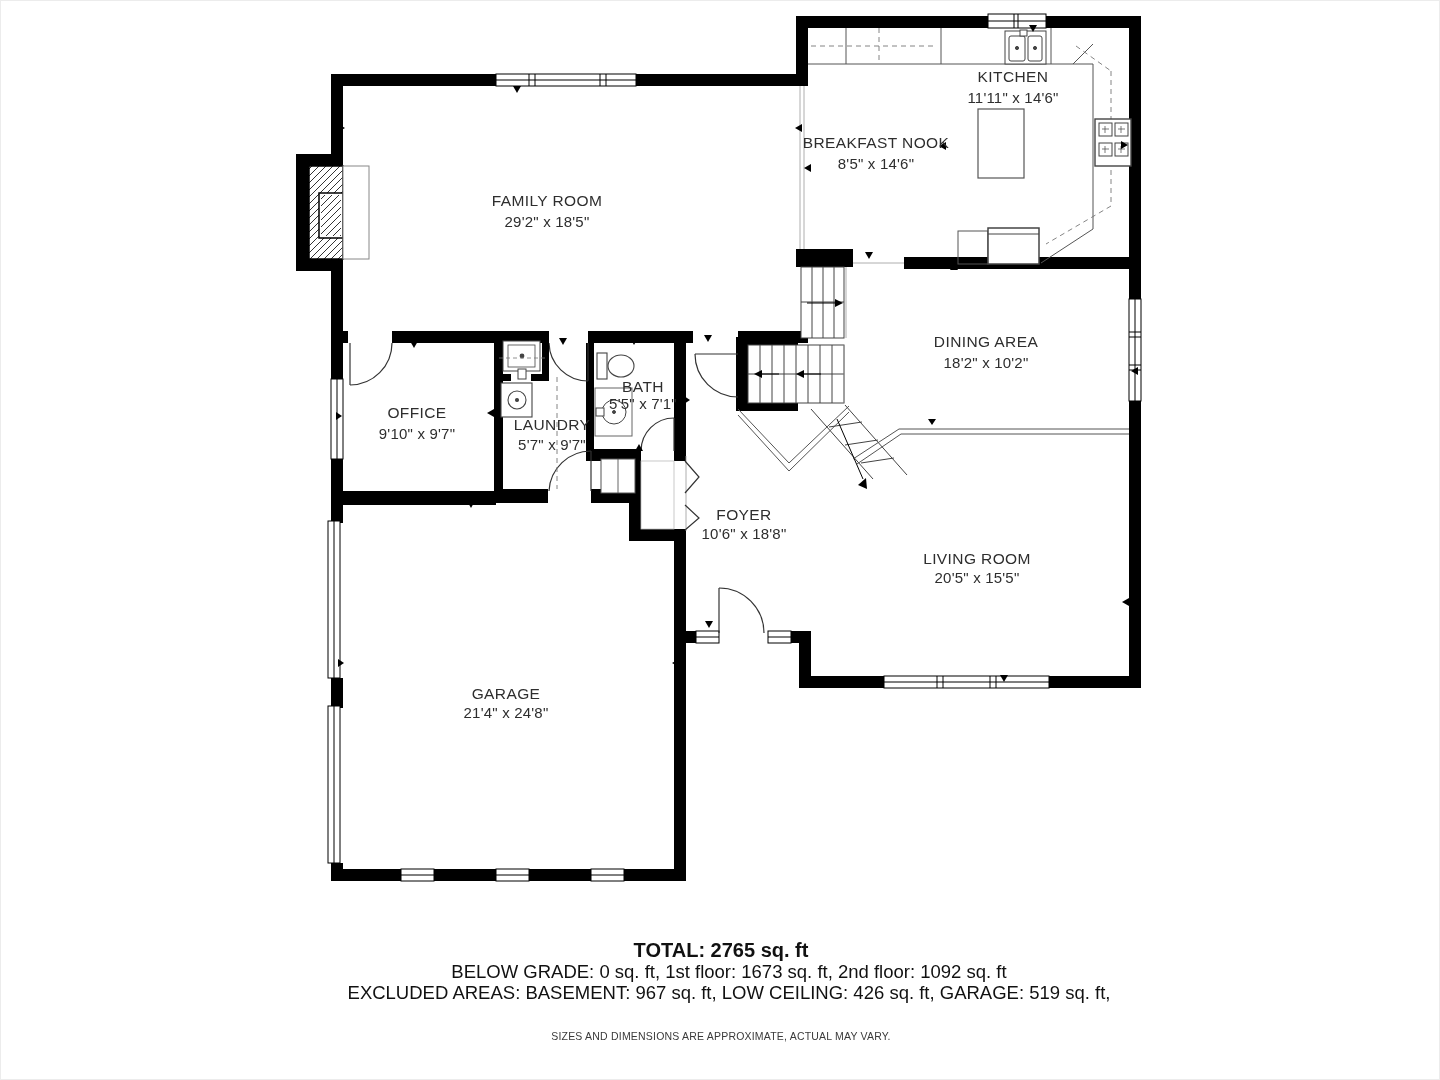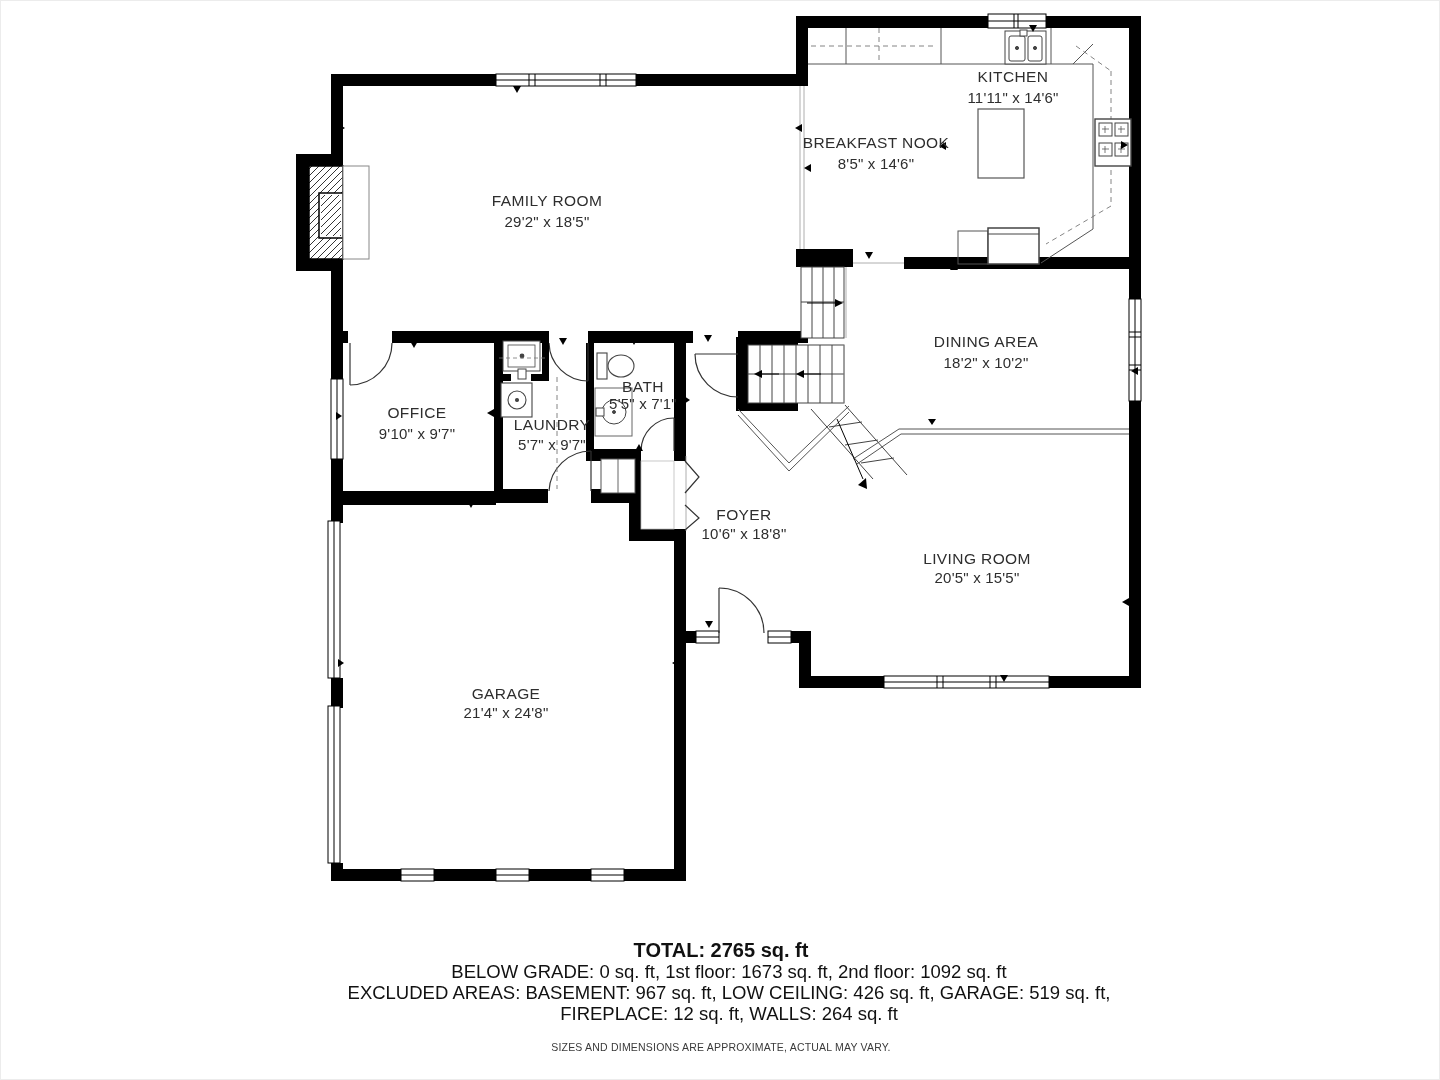--- a/index.html
+++ b/index.html
@@ -5,21 +5,21 @@
   html,body{margin:0;padding:0;background:#fff;width:1440px;height:1080px;overflow:hidden;}
   .page{position:relative;width:1440px;height:1080px;background:#fff;box-sizing:border-box;border:1px solid #ececec;
         font-family:"Liberation Sans", sans-serif;}
   .plan{position:absolute;left:0;top:0;}
   svg text{fill:#2e2e2e;}
   .room-name{font-size:15.5px;letter-spacing:.4px;}
   .room-dims{font-size:15px;letter-spacing:.2px;}
   .summary{position:absolute;left:0;top:938px;width:1440px;text-align:center;color:#111;}
   .summary .total{font-size:20px;font-weight:bold;line-height:22px;}
   .summary .line{font-size:18.5px;line-height:21px;padding-left:16px;}
-  .summary .disclaimer{font-size:10.5px;color:#3a3a3a;margin-top:17px;letter-spacing:.2px;}
+  .summary .disclaimer{font-size:10.5px;color:#3a3a3a;margin-top:27px;letter-spacing:.2px;}
 </style>
 </head>
 <body>
 
 <div class="page">
   <svg class="plan" width="1440" height="940" viewBox="0 0 1440 940">
     <defs>
       <pattern id="hatch" patternUnits="userSpaceOnUse" width="7" height="7">
         <path d="M0,7 L7,0" stroke="#000" stroke-width="0.8"></path>
       </pattern>
@@ -362,16 +362,15 @@
 
       <text class="room-name" x="505" y="698">GARAGE</text>
       <text class="room-dims" x="505" y="717">21'4" x 24'8"</text>
     </g>
   </svg>
 
   <div class="summary">
     <div class="total">TOTAL: 2765 sq. ft</div>
     <div class="line">BELOW GRADE: 0 sq. ft, 1st floor: 1673 sq. ft, 2nd floor: 1092 sq. ft</div>
     <div class="line">EXCLUDED AREAS: BASEMENT: 967 sq. ft, LOW CEILING: 426 sq. ft, GARAGE: 519 sq. ft,</div>
-    <div class="line">FIREPLACE: 12 sq. ft, WALLS: 264 sq. ft</div>
     <div class="disclaimer">SIZES AND DIMENSIONS ARE APPROXIMATE, ACTUAL MAY VARY.</div>
   </div>
 </div>
 
 </body></html>

